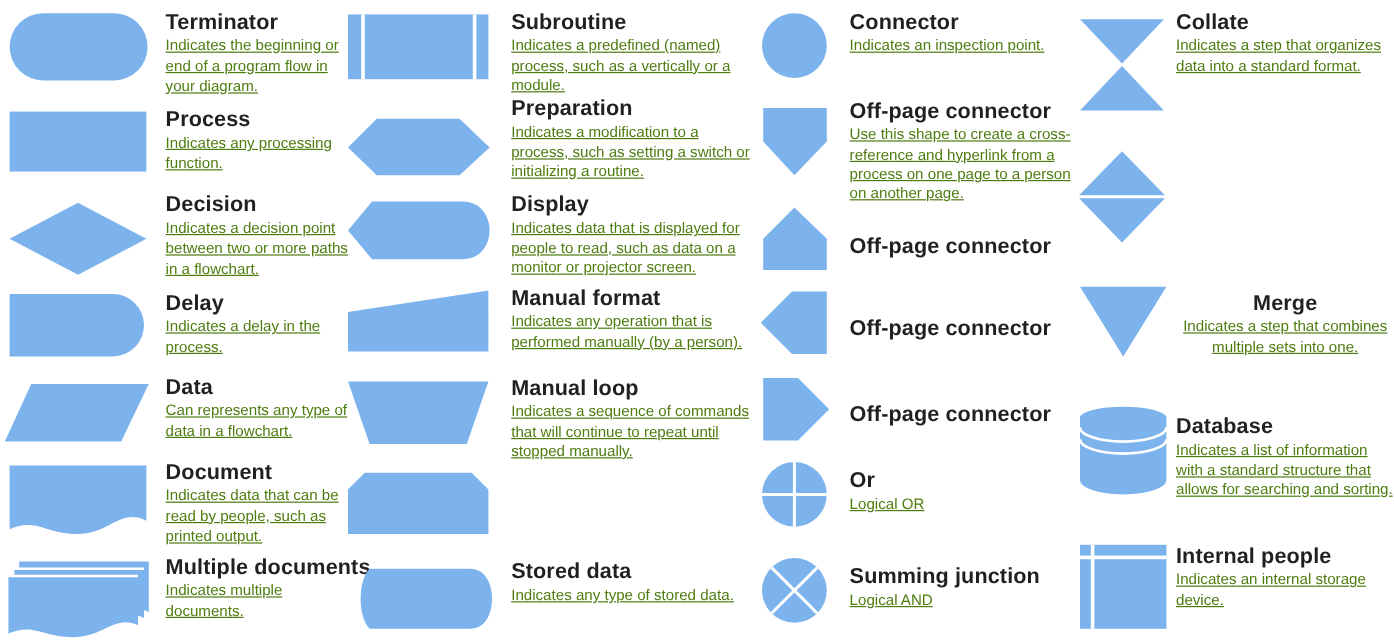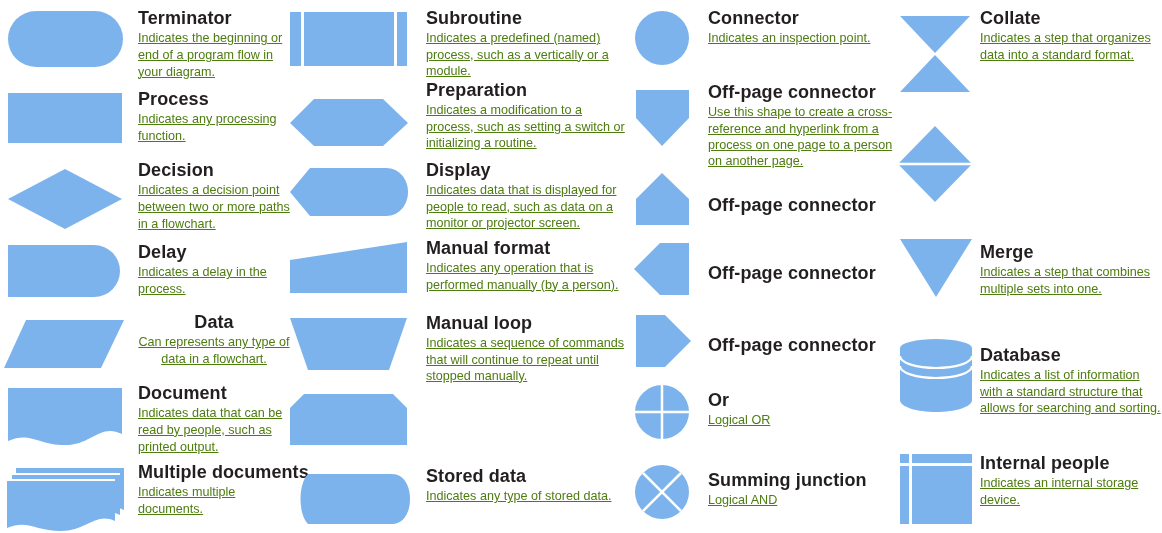--- a/index.html
+++ b/index.html
@@ -127,21 +127,21 @@
         <div class="entry-desc">Indicates a delay in the process.</div>
       </div>
     </div>
 
     <div class="legend-entry" style="top:312px;height:78px;">
       <div class="shape-slot" style="width:130px;height:60px;">
         <svg class="sh-svg" width="130" height="60" viewBox="0 0 130 60">
           <polygon points="26,8 124,8 101,56 4,56" fill="#7db3ec"></polygon>
         </svg>
       </div>
-      <div class="entry-text" style="left:138px;width:152px;text-align:center;">
+      <div class="entry-text" style="left:138px;width:152px;">
         <div class="entry-title">Data</div>
         <div class="entry-desc">Can represents any type of data in a flowchart.</div>
       </div>
     </div>
 
     <div class="legend-entry" style="top:383px;height:80px;">
       <div class="shape-slot" style="width:130px;height:66px;">
         <svg class="sh-svg" width="130" height="66" viewBox="0 0 130 66">
           <path d="M8,5 L122,5 L122,51 C100,40 92,62 65,62 C38,62 30,48 8,58 Z" fill="#7db3ec"></path>
         </svg>
@@ -357,21 +357,21 @@
 
     <div class="legend-entry" style="top:120px;height:95px;">
       <div class="shape-slot" style="width:90px;height:90px;">
         <svg class="sh-svg" width="90" height="90" viewBox="0 0 90 90">
           <polygon points="43,6 80,44 43,82 6,44" fill="#7db3ec"></polygon>
           <line x1="6" y1="44" x2="80" y2="44" stroke="#ffffff" stroke-width="2.5"></line>
         </svg>
       </div>
     </div>
 
-    <div class="legend-entry" style="top:232px;height:90px;">
+    <div class="legend-entry" style="top:232px;height:90px;text-align:center;">
       <div class="shape-slot" style="width:90px;height:80px;">
         <svg class="sh-svg" width="90" height="80" viewBox="0 0 90 80">
           <polygon points="8,7 80,7 44,65" fill="#7db3ec"></polygon>
         </svg>
       </div>
       <div class="entry-text" style="left:88px;width:182px;top:10px;">
         <div class="entry-title">Merge</div>
         <div class="entry-desc desc-compact">Indicates a step that combines multiple sets into one.</div>
       </div>
     </div>

